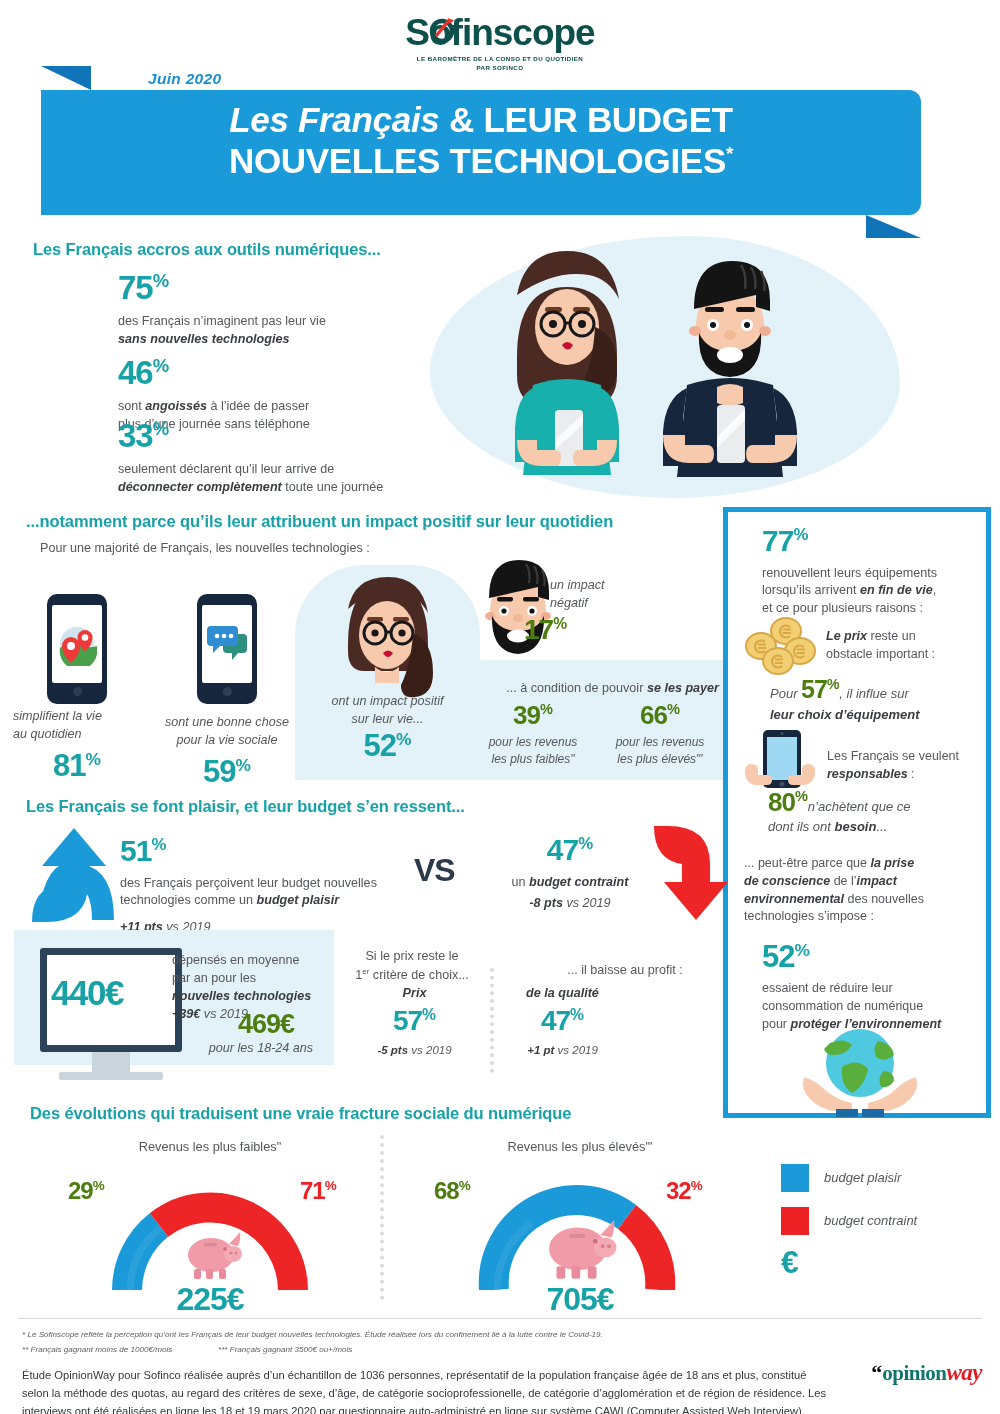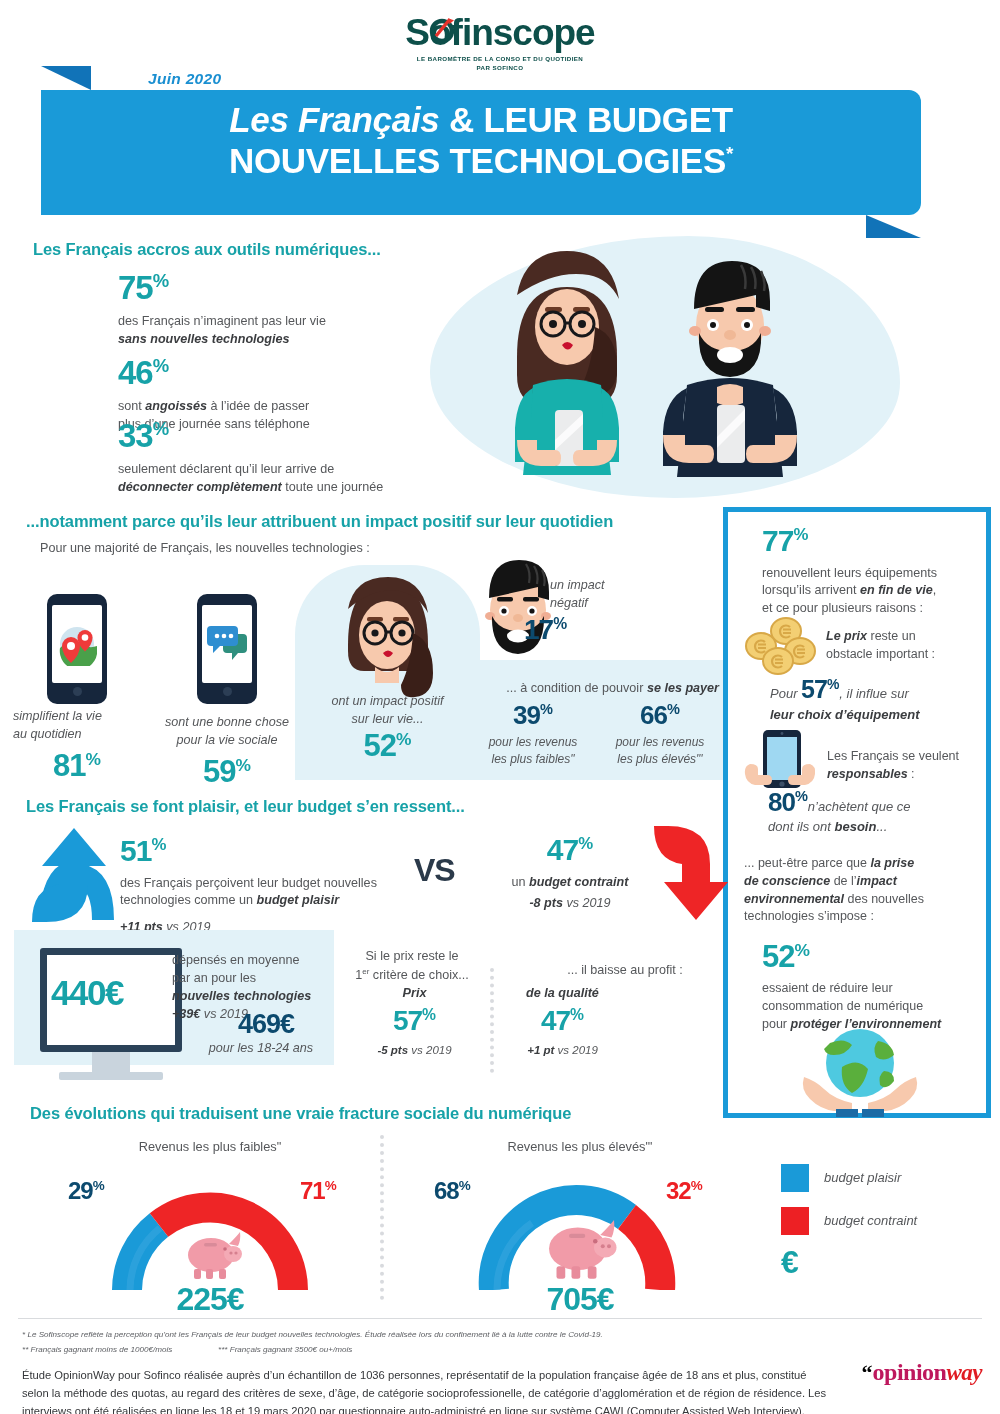--- a/index.html
+++ b/index.html
@@ -8,21 +8,21 @@
     font-family:"Liberation Sans", sans-serif;
     background:#ffffff;
     position:relative;
     overflow:hidden;
     color:#4a4a4a;
   }
   .page { position:relative; width:1000px; height:1414px; }
 
   
   .teal  { color:#17a2a8; }
-  .blue  { color:#0c4a6e; }
+  .blue  { color:#4d7c0f; }
   .red   { color:#ed2024; }
   .dark  { color:#2b3a4a; }
 
   
   .logo-wrap { position:absolute; left:0; right:0; top:14px; text-align:center; }
   .logo-main { font-size:37px; font-weight:bold; letter-spacing:-1px; color:#0d4f4a; line-height:1; font-family:"Liberation Sans",sans-serif; }
   .logo-sub { font-size:6.2px; font-weight:bold; letter-spacing:0.4px; color:#0d4f4a; margin-top:3px; line-height:1.5; }
 
   
   .banner-fold-l { position:absolute; left:41px; top:66px; width:0; height:0;
@@ -82,21 +82,21 @@
   .dots-v { position:absolute; width:4px; border-left:4px dotted #d8dade; }
 
   
   .sw { width:28px; height:28px; }
 
   
   .fn { position:absolute; font-style:italic; font-size:8.1px; color:#5d5f63; line-height:1.5; }
   .foot { position:absolute; font-size:11.2px; color:#35373a; line-height:1.62; }
   .ow { position:absolute; right:18px; bottom:28px; font-family:"Liberation Serif", serif; }
   .ow .q { color:#000; font-size:22px; font-weight:bold; }
-  .ow .a { color:#be185d; font-size:24px; font-weight:bold; letter-spacing:-.5px; }
+  .ow .a { color:#0f766e; font-size:21px; font-weight:bold; letter-spacing:-.5px; }
   .ow .b { color:#e01b22; font-size:23px; font-style:italic; font-weight:bold; letter-spacing:-.5px; }
   .hr-top { position:absolute; left:18px; top:1318px; width:964px; height:1px; background:#d9dbde; }
 </style>
 </head>
 <body>
 
 <div class="page">
 
   <div class="logo-wrap">
     <div class="logo-main">

